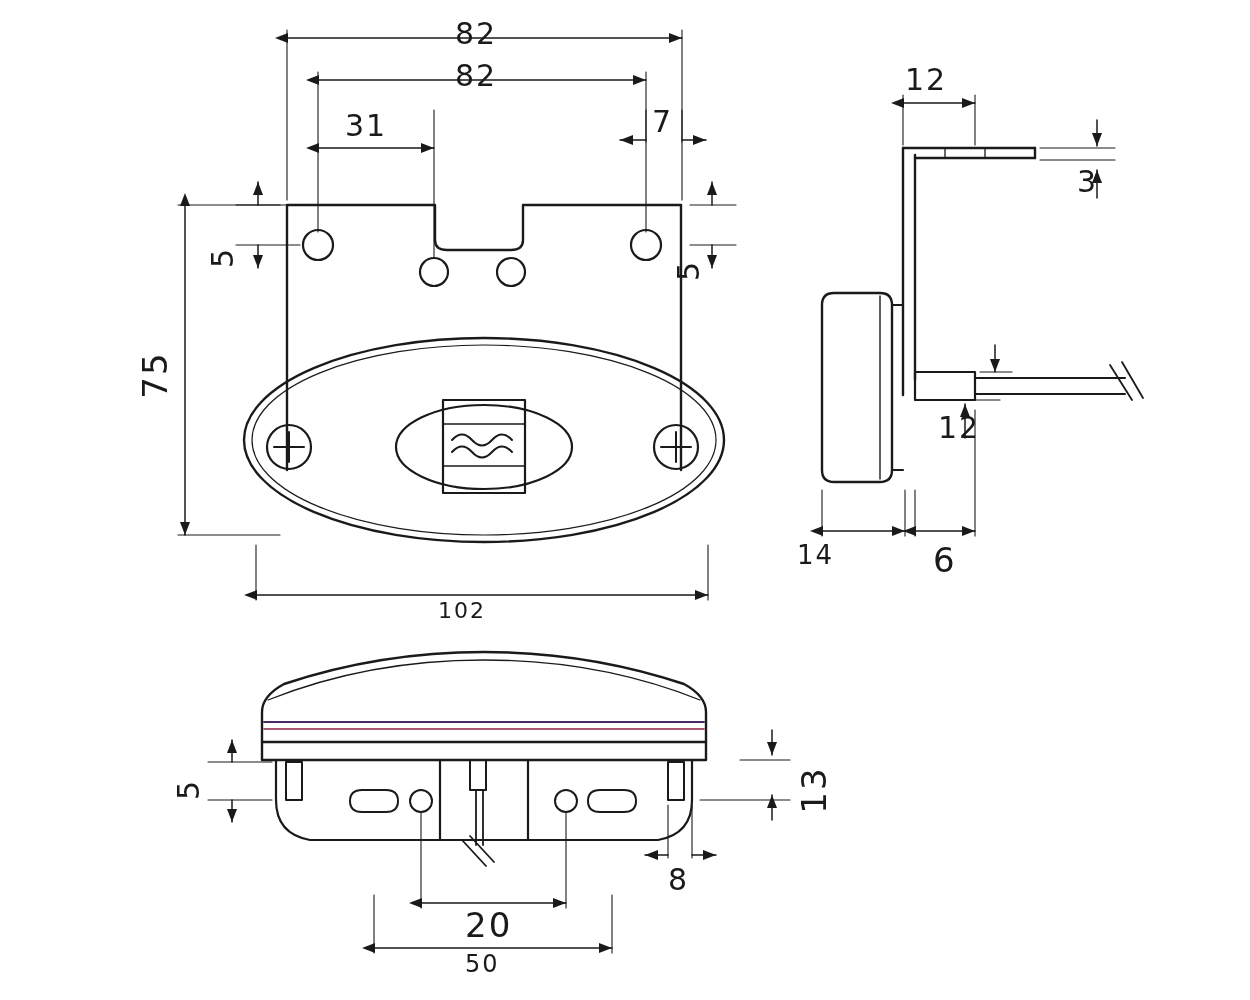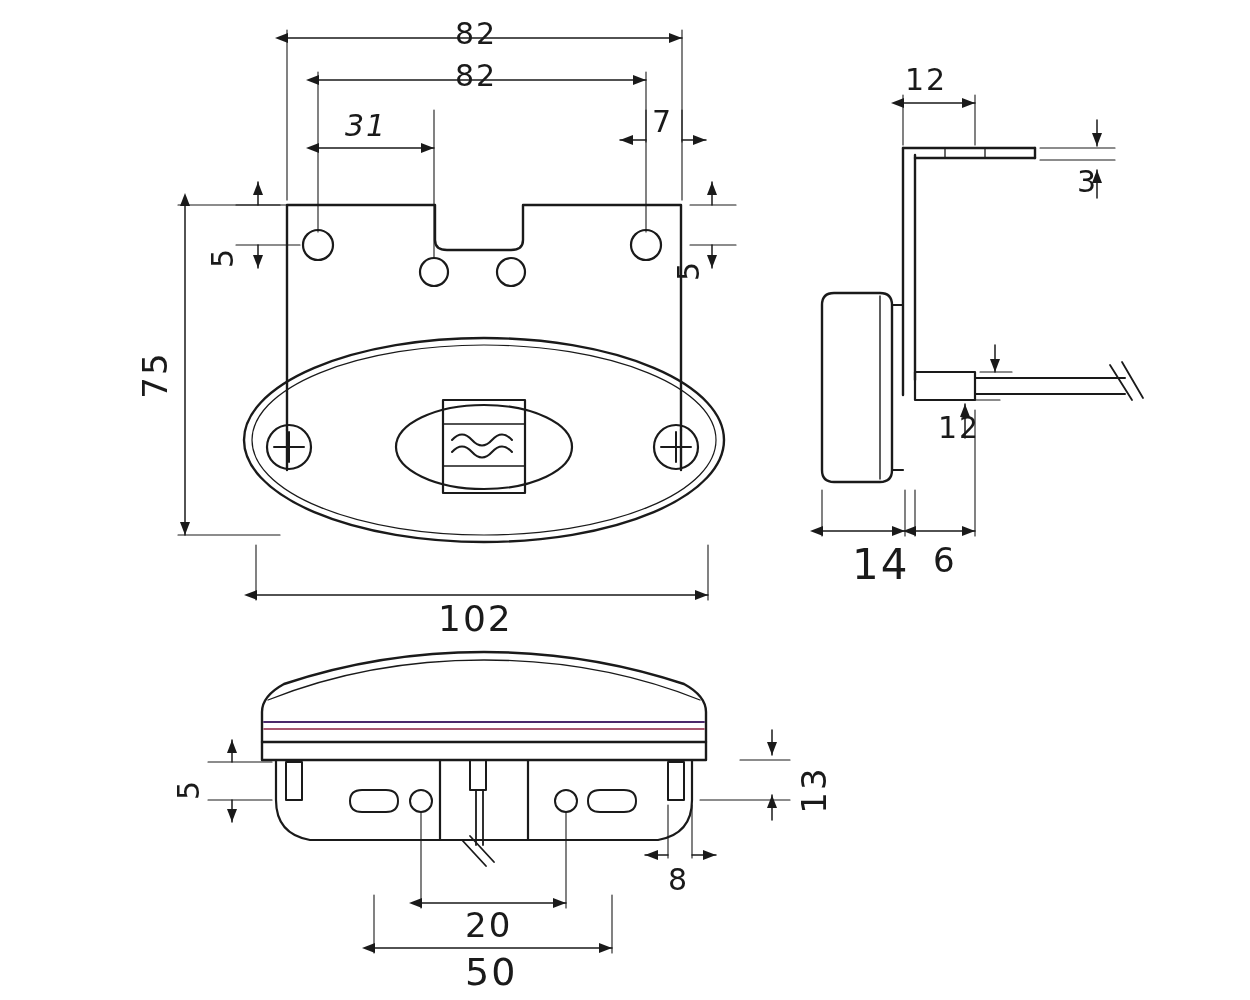--- a/index.html
+++ b/index.html
@@ -216,32 +216,32 @@
         <path d="M374,948 L612,948" marker-start="url(#arrowStart)" marker-end="url(#arrowEnd)"></path>
         <path d="M374,895 L374,953" stroke-width="1.1"></path>
         <path d="M612,895 L612,953" stroke-width="1.1"></path>
       </g>
 
     </g>
   </svg>
 
   <div class="dim-text" style="left:455px; top:16px;">82</div>
   <div class="dim-text" style="left:455px; top:58px;">82</div>
-  <div class="dim-text" style="left:345px; top:108px;font-style:italic;">31</div>
+  <div class="dim-text" style="left:345px; top:108px;">31</div>
   <div class="dim-text" style="left:652px; top:104px;">7</div>
   <div class="dim-text vert" style="left:212px; top:240px; transform:rotate(-90deg);">5</div>
   <div class="dim-text vert" style="left:678px; top:253px; transform:rotate(-90deg);">5</div>
   <div class="dim-text vert" style="left:131px; top:355px; transform:rotate(-90deg); font-size:34px;">75</div>
-  <div class="dim-text" style="left:438px; top:598px; font-size:36px;">102</div>
+  <div class="dim-text" style="left:438px; top:598px; font-size:22px;">102</div>
 
   <div class="dim-text" style="left:905px; top:62px;">12</div>
   <div class="dim-text" style="left:1077px; top:164px;">3</div>
   <div class="dim-text" style="left:938px; top:410px;">12</div>
-  <div class="dim-text" style="left:852px; top:540px; font-size:42px;">14</div>
+  <div class="dim-text" style="left:797px; top:540px; font-size:26px;">14</div>
   <div class="dim-text" style="left:933px; top:540px; font-size:34px;">6</div>
 
   <div class="dim-text vert" style="left:178px; top:772px; transform:rotate(-90deg);">5</div>
   <div class="dim-text vert" style="left:790px; top:770px; transform:rotate(-90deg); font-size:34px;">13</div>
   <div class="dim-text" style="left:668px; top:862px;">8</div>
   <div class="dim-text" style="left:465px; top:905px; font-size:34px;">20</div>
-  <div class="dim-text" style="left:465px; top:950px; font-size:38px;">50</div>
+  <div class="dim-text" style="left:465px; top:950px; font-size:24px;">50</div>
 
 </div>
 
 </body></html>

